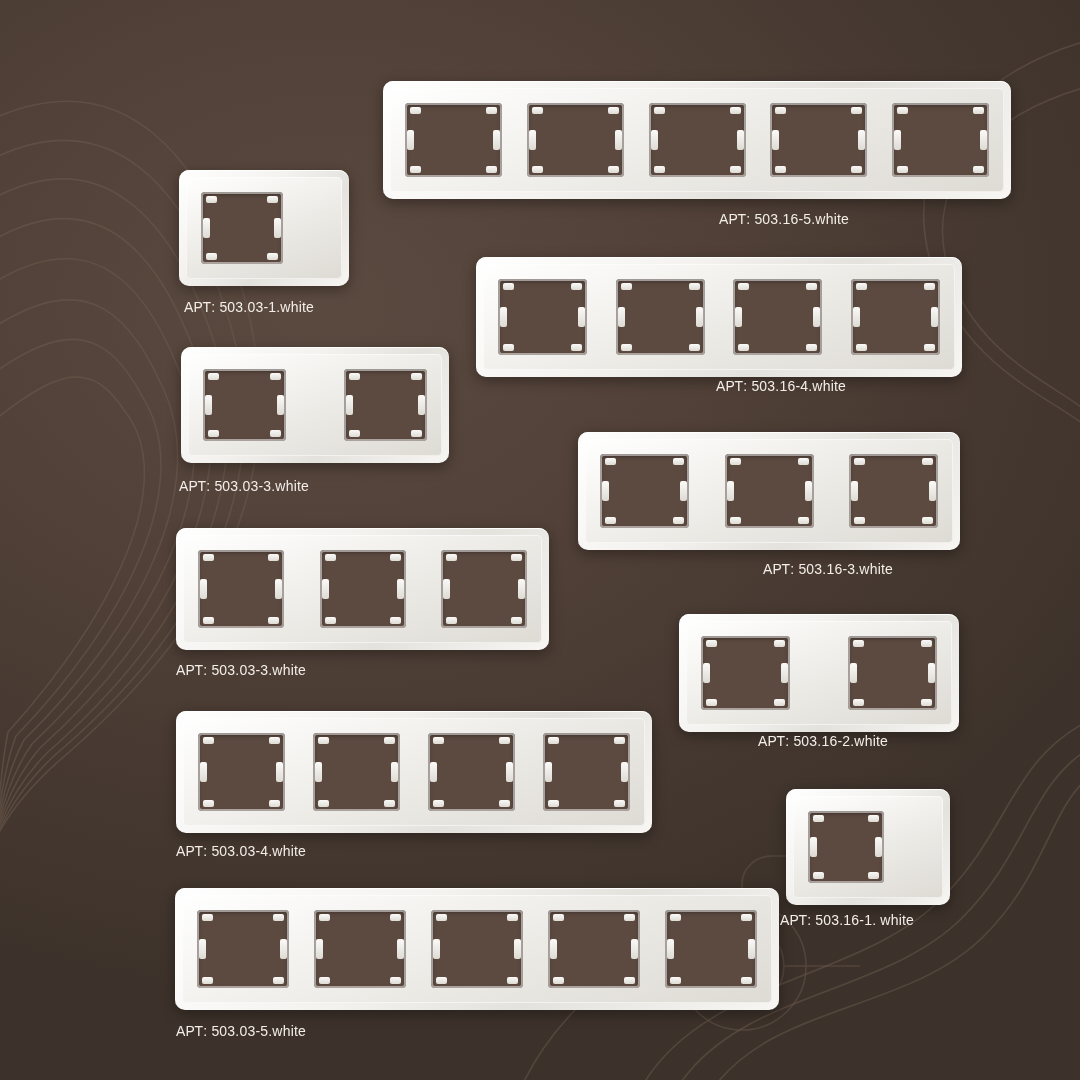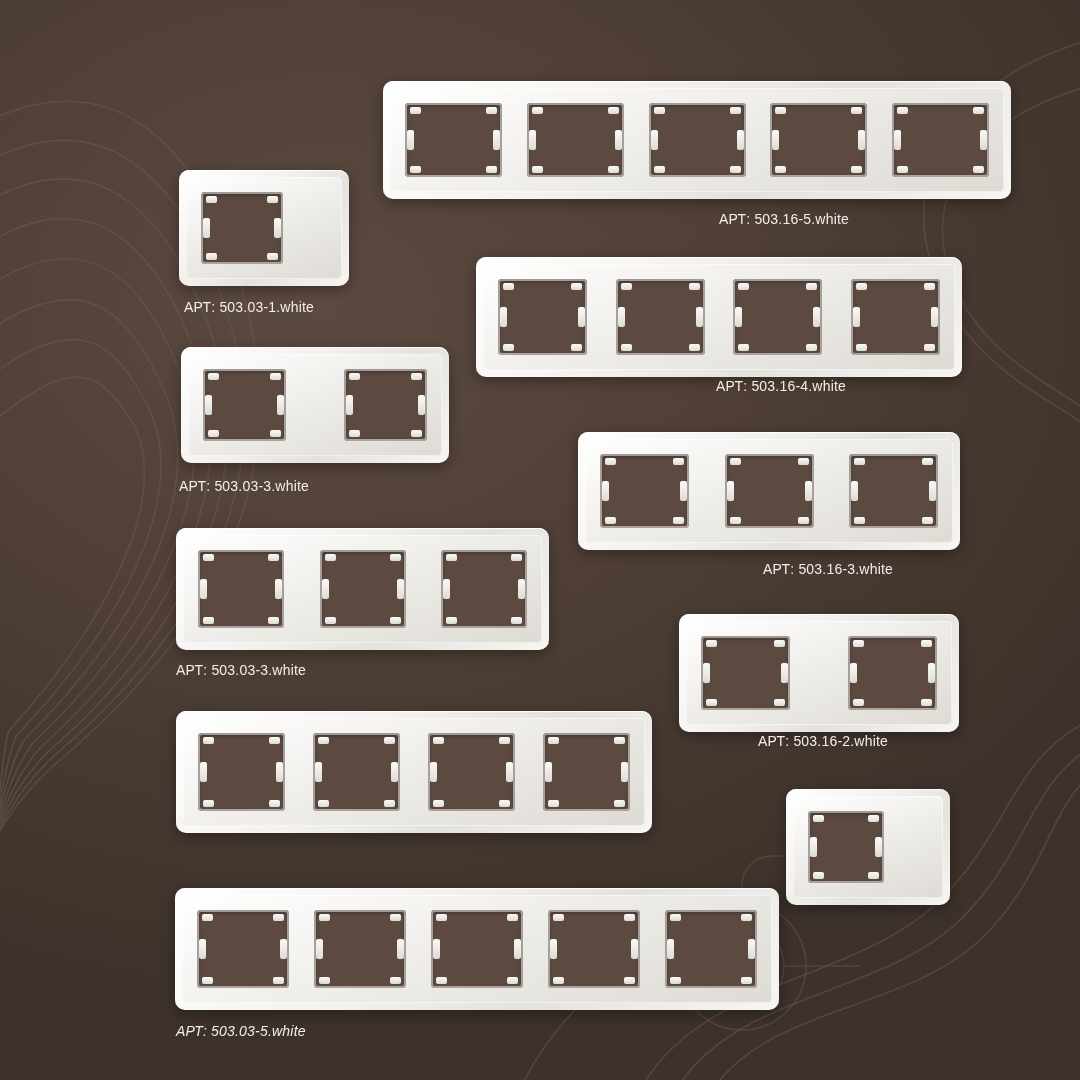--- a/index.html
+++ b/index.html
@@ -419,15 +419,17 @@
       </div>
     </div>
 
 <div class="caption" style="left: 719px; top: 211px;">АРТ: 503.16-5.white</div>
     <div class="caption" style="left: 184px; top: 299px;">АРТ: 503.03-1.white</div>
     <div class="caption" style="left: 716px; top: 378px;">АРТ: 503.16-4.white</div>
     <div class="caption" style="left: 179px; top: 478px;">АРТ: 503.03-3.white</div>
     <div class="caption" style="left: 719px; top: 561px; margin-left: 44px;">АРТ: 503.16-3.white</div>
     <div class="caption" style="left: 176px; top: 662px;">АРТ: 503.03-3.white</div>
     <div class="caption" style="left: 714px; top: 733px; margin-left: 44px;">АРТ: 503.16-2.white</div>
-    <div class="caption" style="left: 176px; top: 812px;">АРТ: 503.03-4.white</div>
-    <div class="caption" style="left: 176px; top: 1023px; font-style: italic;">АРТ: 503.03-5.white</div>
+    <div class="caption" style="left: 176px; top: 843px;">АРТ: 503.03-4.white</div>
+    <div class="caption two-line" style="left: 772px; top: 912px; width: 150px;">АРТ: 503.16-1.
+white</div>
+    <div class="caption" style="left: 176px; top: 1023px;">АРТ: 503.03-5.white</div>
   </div>
 
 </body></html>

